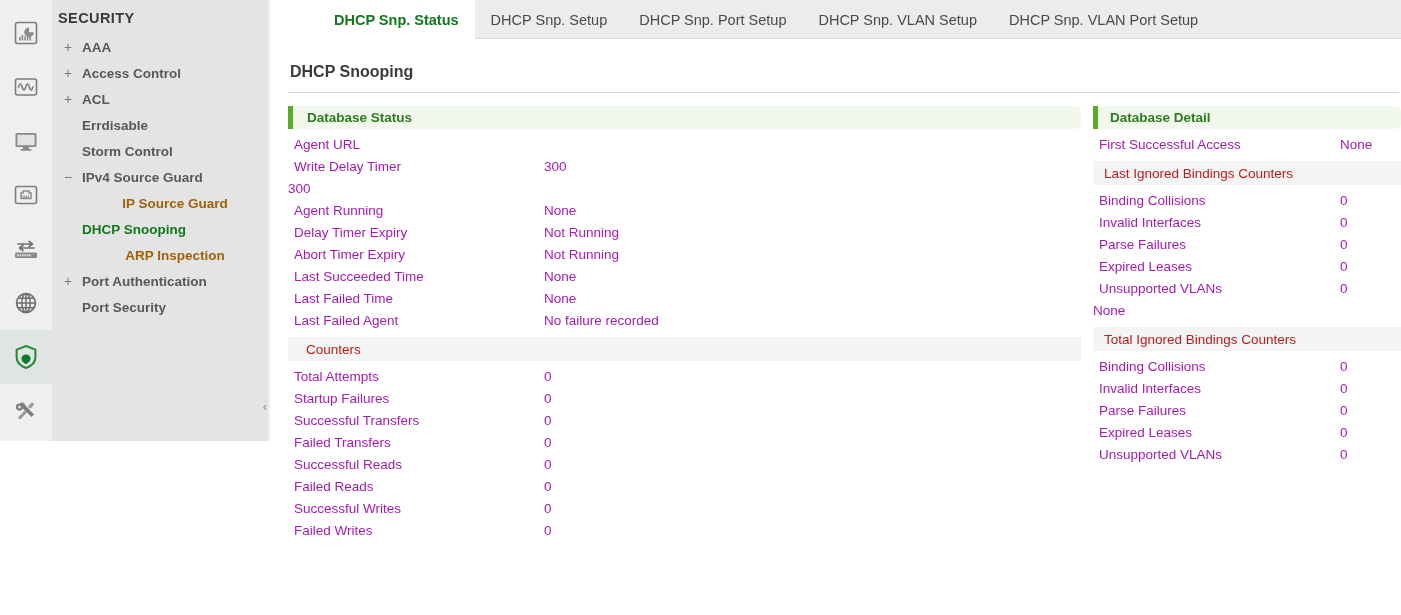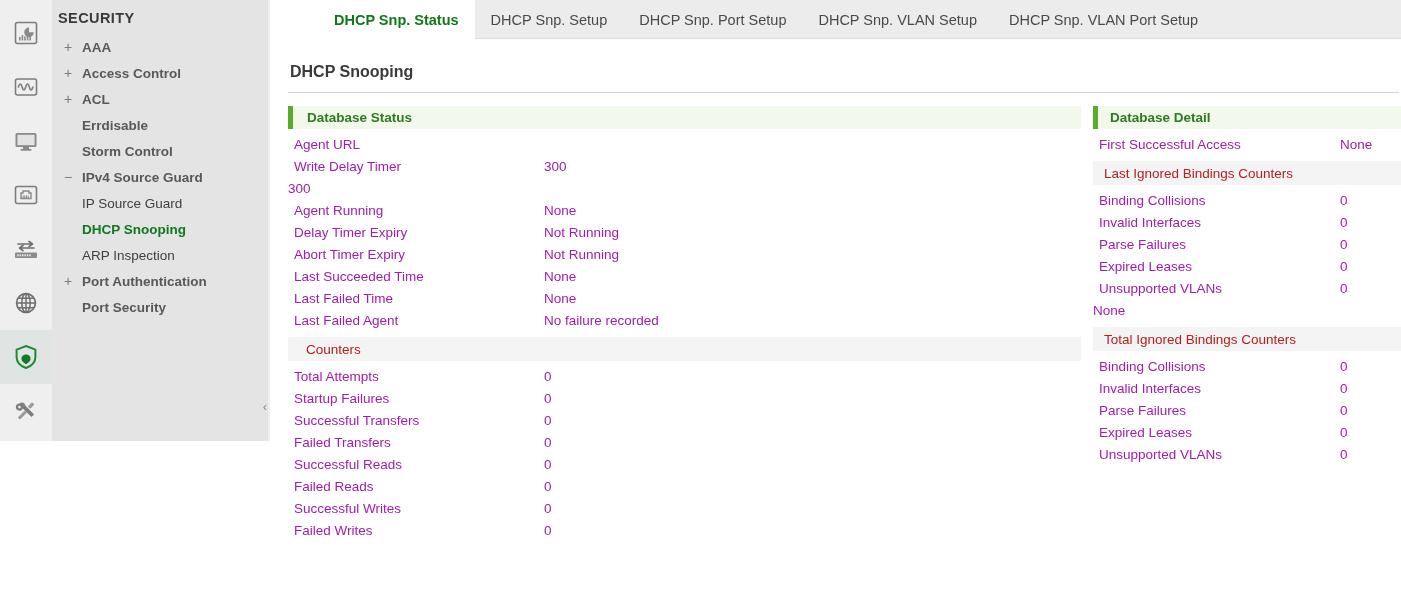--- a/index.html
+++ b/index.html
@@ -47,21 +47,21 @@
     cursor: pointer;
     white-space: nowrap;
   }
   .menu-item .twisty {
     width: 18px; flex: 0 0 18px;
     font-size: 14px; font-weight: normal; color: #7b7b7b;
     text-align: left;
   }
   .menu-item .mlabel { display: block; }
   .menu-item.no-twisty .twisty { visibility: hidden; }
-  .menu-item.dim { color: #404040; font-weight: normal; }
+  .menu-item.dim { color: #a16207; font-weight: bold; justify-content: center; }
   .menu-item.current { color: #11771d; font-weight: bold; }
 
   .collapse-handle {
     position: absolute; right: -4px; top: 396px;
     width: 14px; height: 20px;
     display: flex; align-items: center; justify-content: center;
     font-size: 13px; color: #8c8c8c;
     cursor: pointer;
   }
   .gap-strip {
@@ -110,21 +110,21 @@
 
   .panels { display: flex; margin-top: 13px; }
   .panel-left { width: 793px; flex: 0 0 793px; }
   .panel-gap  { width: 12px; flex: 0 0 12px; }
   .panel-right { flex: 1 1 auto; }
 
   .panel-head {
     display: flex; align-items: center;
     height: 23px;
     background: #f2f9ec;
-    font-size: 13.5px; font-weight: bold; color: #2d7a20;
+    font-size: 13.5px; font-weight: bold; color: #2d7a20; border-radius: 6px;
   }
   .panel-head .accent {
     width: 5px; height: 23px; flex: 0 0 5px;
     background: #5aab28; margin-right: 14px;
   }
   .sub-head {
     height: 24px; background: #f4f4f4;
     display: flex; align-items: center;
     font-size: 13.5px; color: #b91c1c;
     padding-left: 18px;

